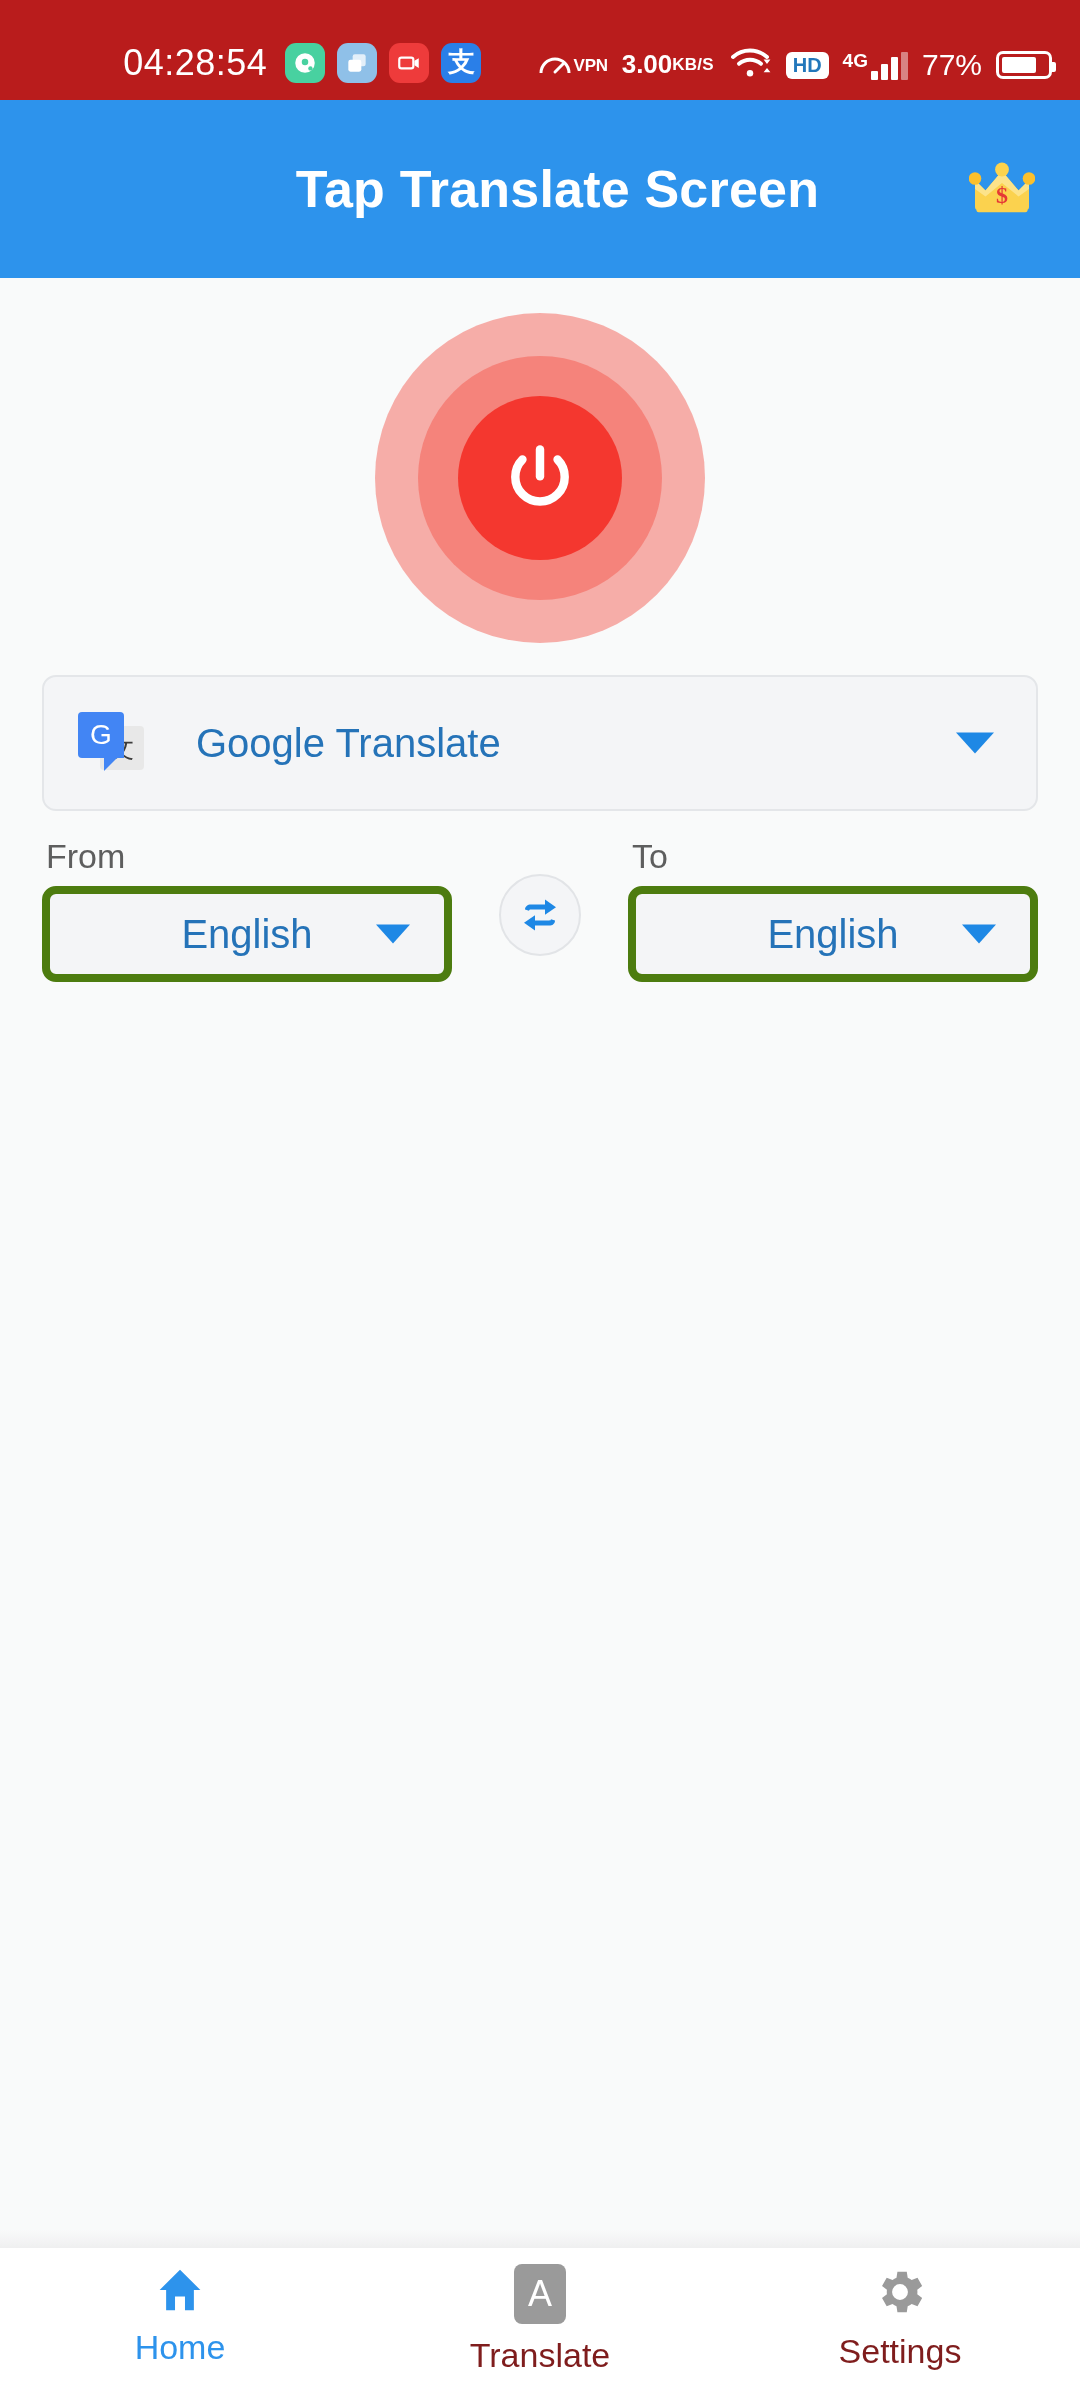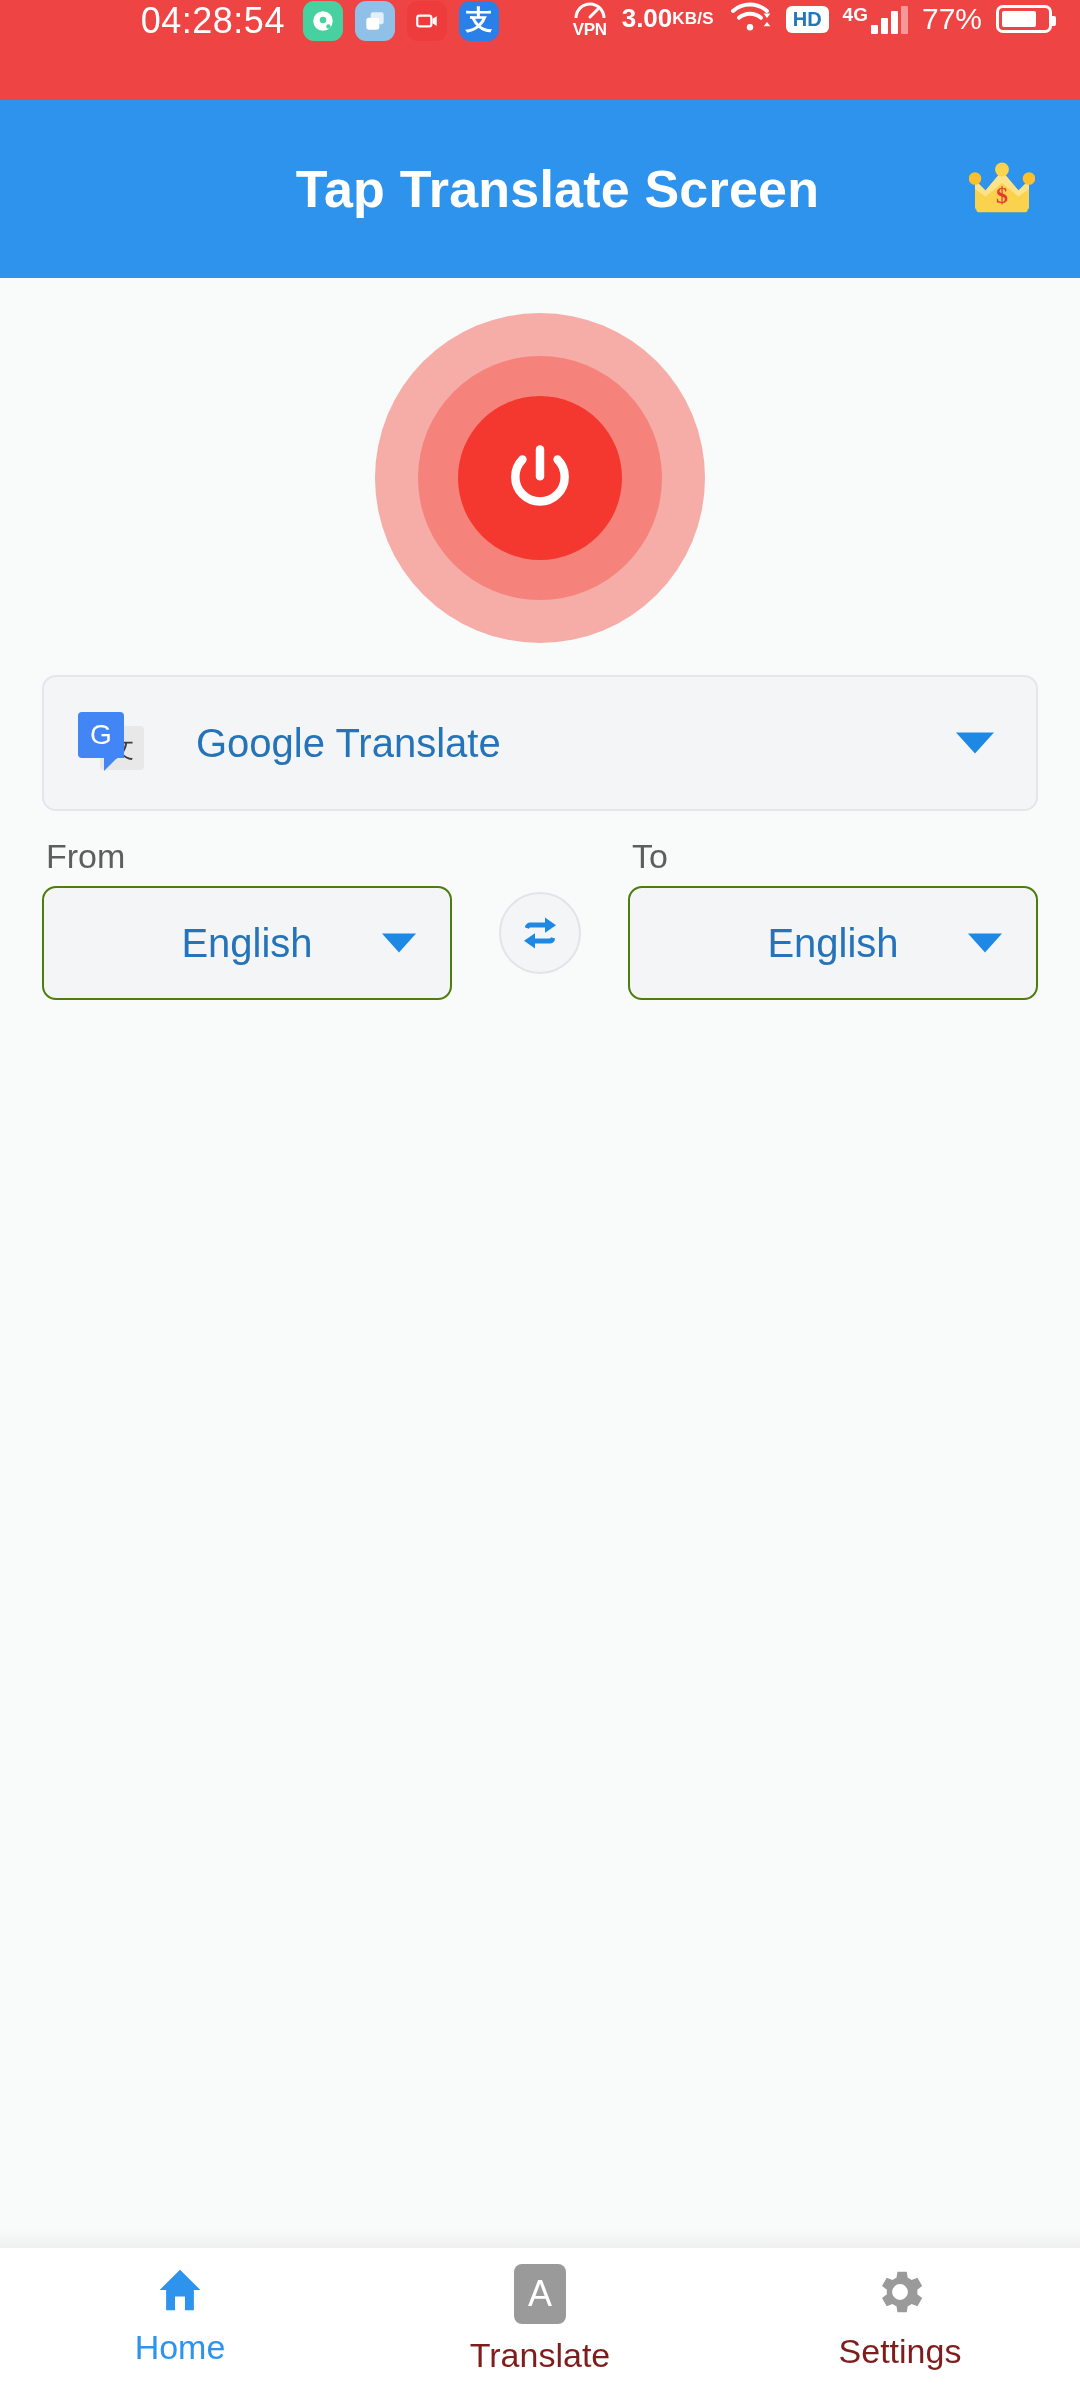--- a/index.html
+++ b/index.html
@@ -6,39 +6,39 @@
   html, body {
     width:1080px; height:2400px;
     background:#F9FAFA;
     font-family:"Liberation Sans", sans-serif;
     overflow:hidden;
   }
 
   
   .status-bar{
     height:100px; width:100%;
-    background:#ef4444;
-    display:flex; align-items:flex-start;
-    padding:0 28px;
+    background:#b91c1c;
+    display:flex; align-items:flex-end;
+    padding:16px 28px;
     color:#fff;
   }
   .sb-left{ display:flex; align-items:center; flex:1; justify-content:center;
             margin-left:40px; gap:18px; }
   .sb-clock{ font-size:36px; letter-spacing:0.5px; font-weight:400; }
   .notif-icons{ display:flex; align-items:center; gap:12px; }
   .notif{ width:40px; height:40px; border-radius:11px;
           display:flex; align-items:center; justify-content:center; }
   .notif-green{ background:#48D1A0; }
   .notif-blue{ background:#8FC0E8; }
   .notif-red{ background:#EE3B3B; }
   .notif-alipay{ background:#2A7FE8; color:#fff; font-size:27px;
                  font-weight:700; line-height:1; padding-bottom:2px; }
 
   .sb-right{ display:flex; align-items:center; gap:14px; }
-  .vpn-block{ display:flex; flex-direction:column; align-items:center;
+  .vpn-block{ display:flex; flex-direction:row; align-items:center;
               line-height:1; gap:1px; }
   .vpn-label{ font-size:17px; font-weight:700; letter-spacing:-0.3px; }
   .speed-block{ display:flex; flex-direction:row; align-items:center;
                 line-height:1.05; }
   .speed-val{ font-size:26px; font-weight:700; }
   .speed-unit{ font-size:17px; font-weight:700; letter-spacing:0.2px; }
   .hd-badge{ background:#fff; color:#2277BB; font-size:20px; font-weight:700;
              border-radius:6px; padding:2px 7px; line-height:1.15; }
   .g4-block{ display:flex; align-items:flex-end; gap:3px; }
   .g4-text{ font-size:19px; font-weight:700; line-height:1; margin-bottom:10px;}
@@ -112,22 +112,22 @@
           border-right:19px solid transparent; border-top:21px solid #1E88E5; }
   .app-select .caret{ position:absolute; right:42px; top:50%;
                       transform:translateY(-50%); }
 
   .lang-row{ display:flex; align-items:flex-end;
              margin:26px 42px 0 42px; gap:16px; }
   .lang-col{ flex:0 0 410px; }
   .lang-label{ font-size:34px; color:#5E5E5E; margin-bottom:10px;
                padding-left:4px; }
   .lang-box{
-    height:114px; background:#F4F5F7;
-    border:2px solid #4d7c0f; border-radius:14px;
+    height:96px; background:#F4F5F7;
+    border:8px solid #4d7c0f; border-radius:14px;
     display:flex; align-items:center; justify-content:center;
     position:relative;
   }
   .lang-value{ font-size:40px; color:#2573B8; }
   .lang-box .caret{ position:absolute; right:34px; top:50%;
                     transform:translateY(-50%);
                     border-left:17px solid transparent;
                     border-right:17px solid transparent;
                     border-top:19px solid #1E88E5; }
   .swap-wrap{ flex:1; display:flex; justify-content:center;

